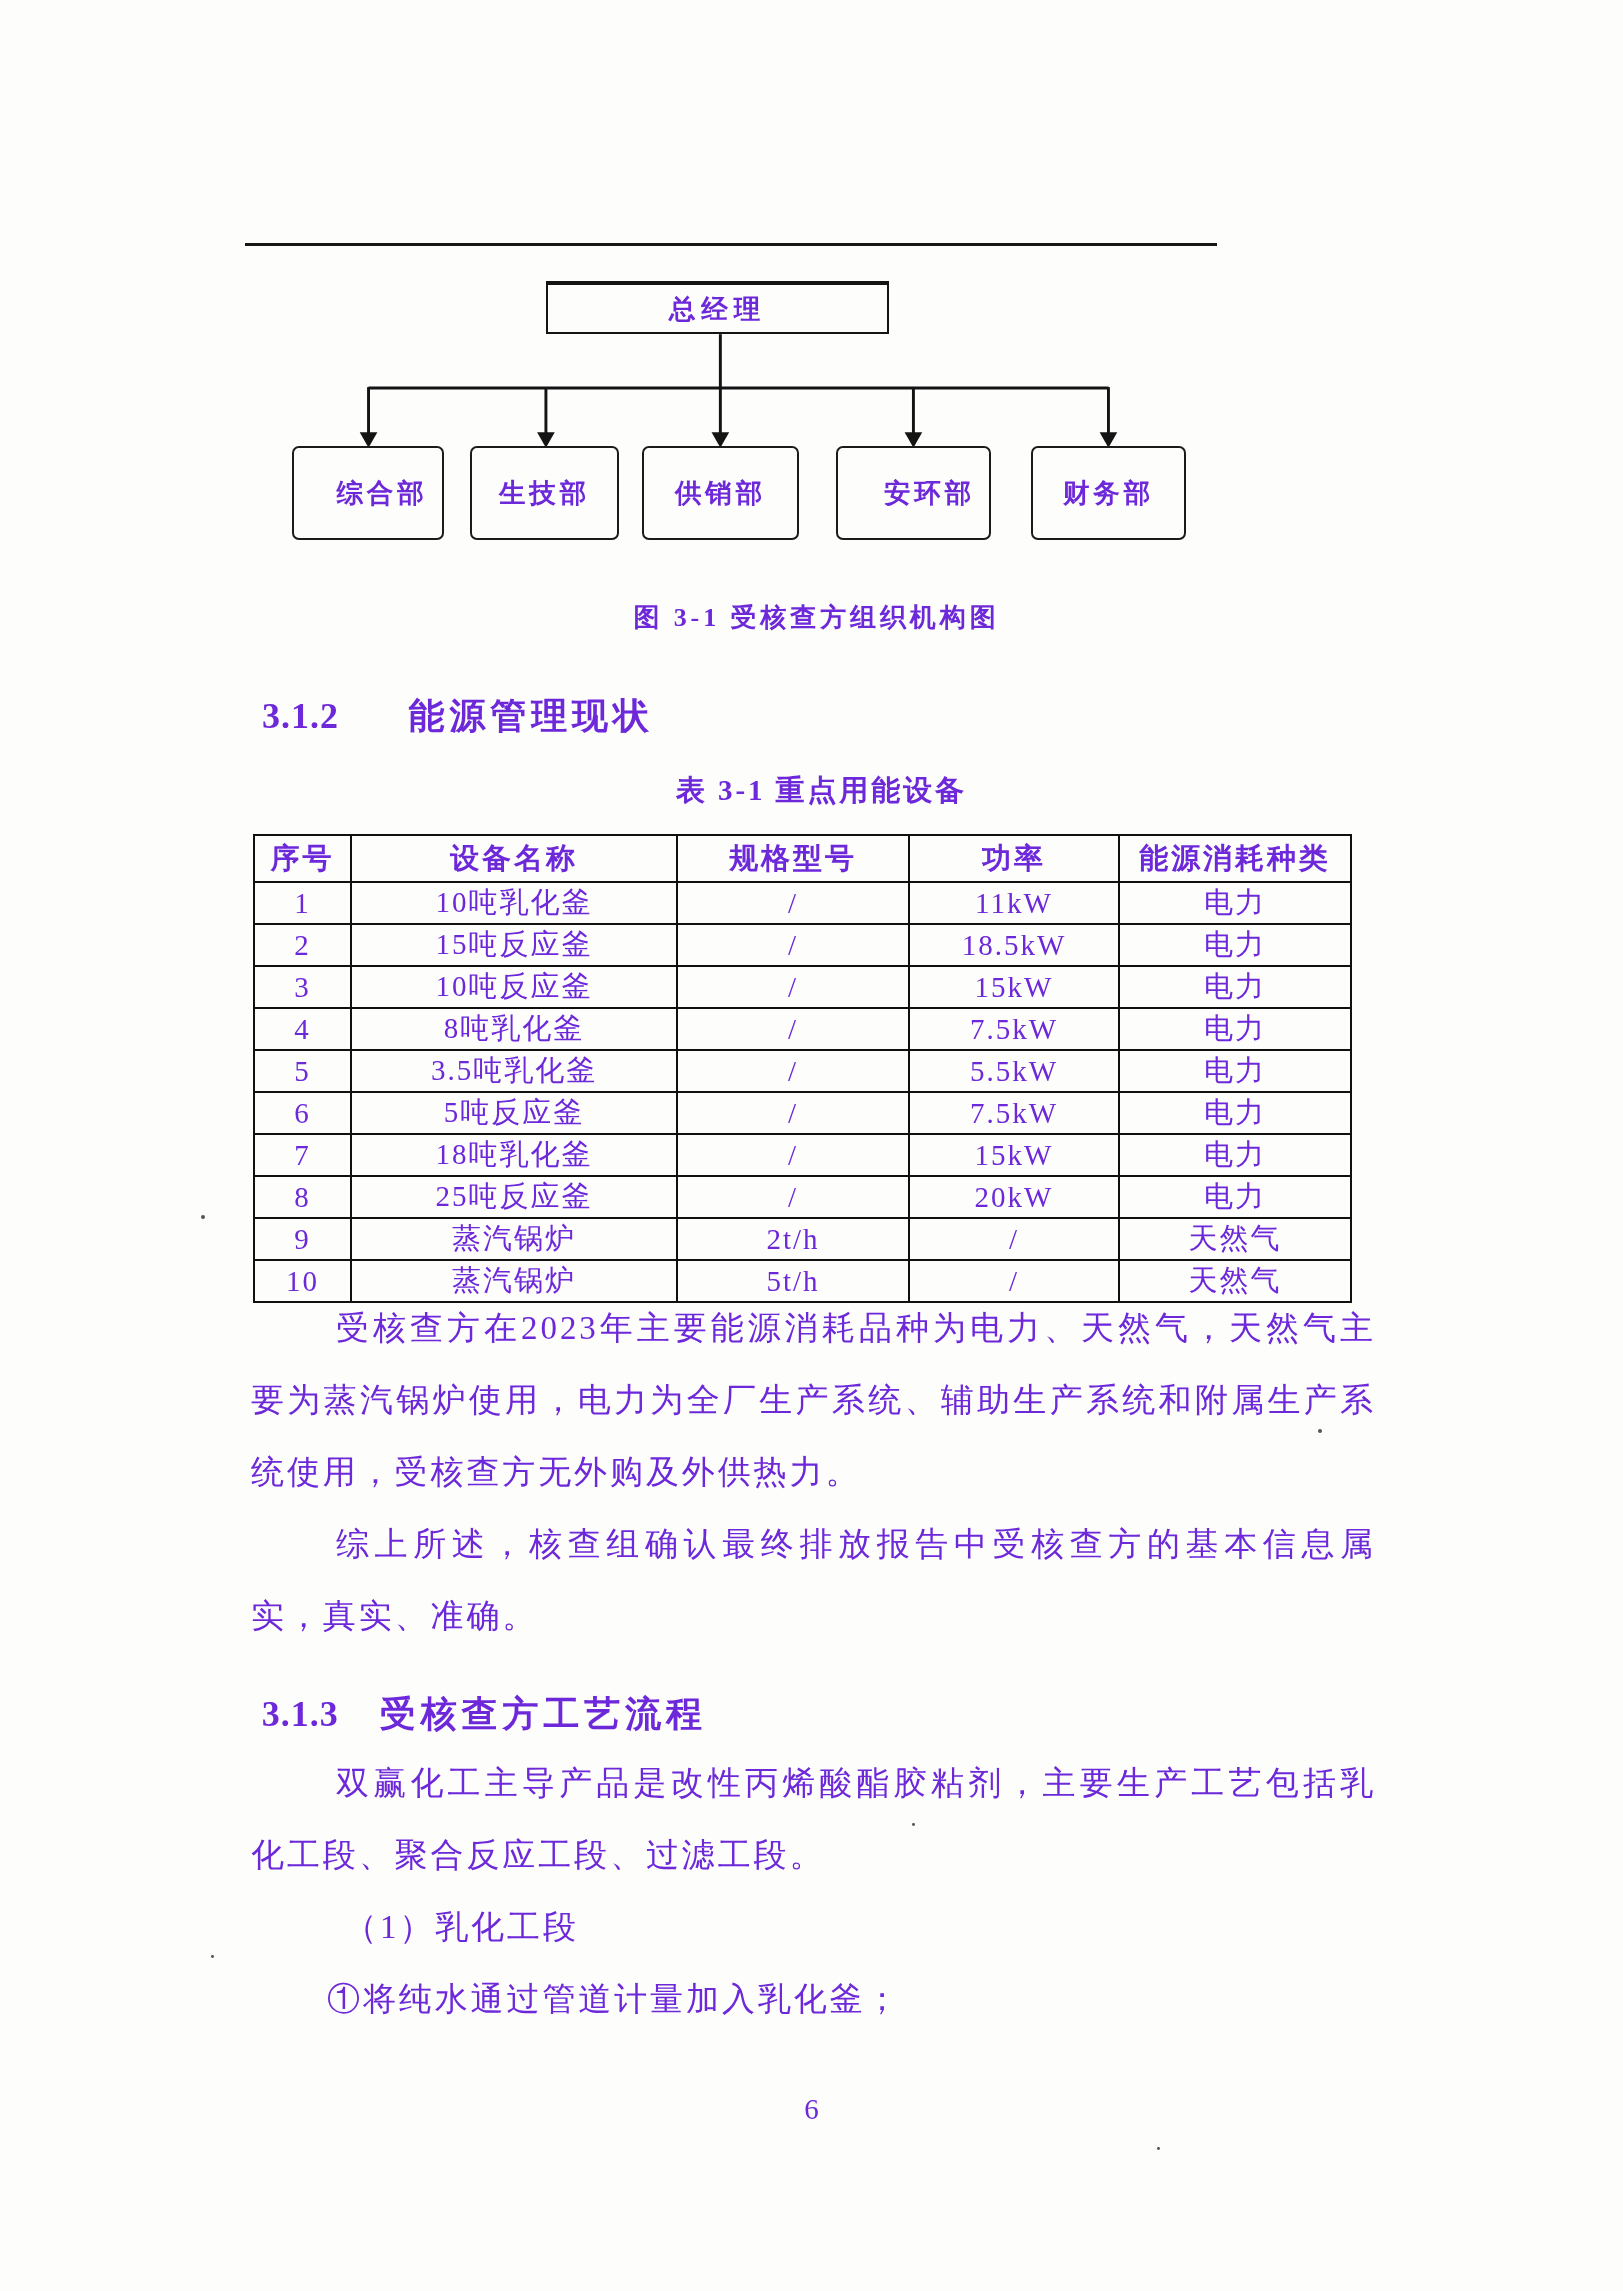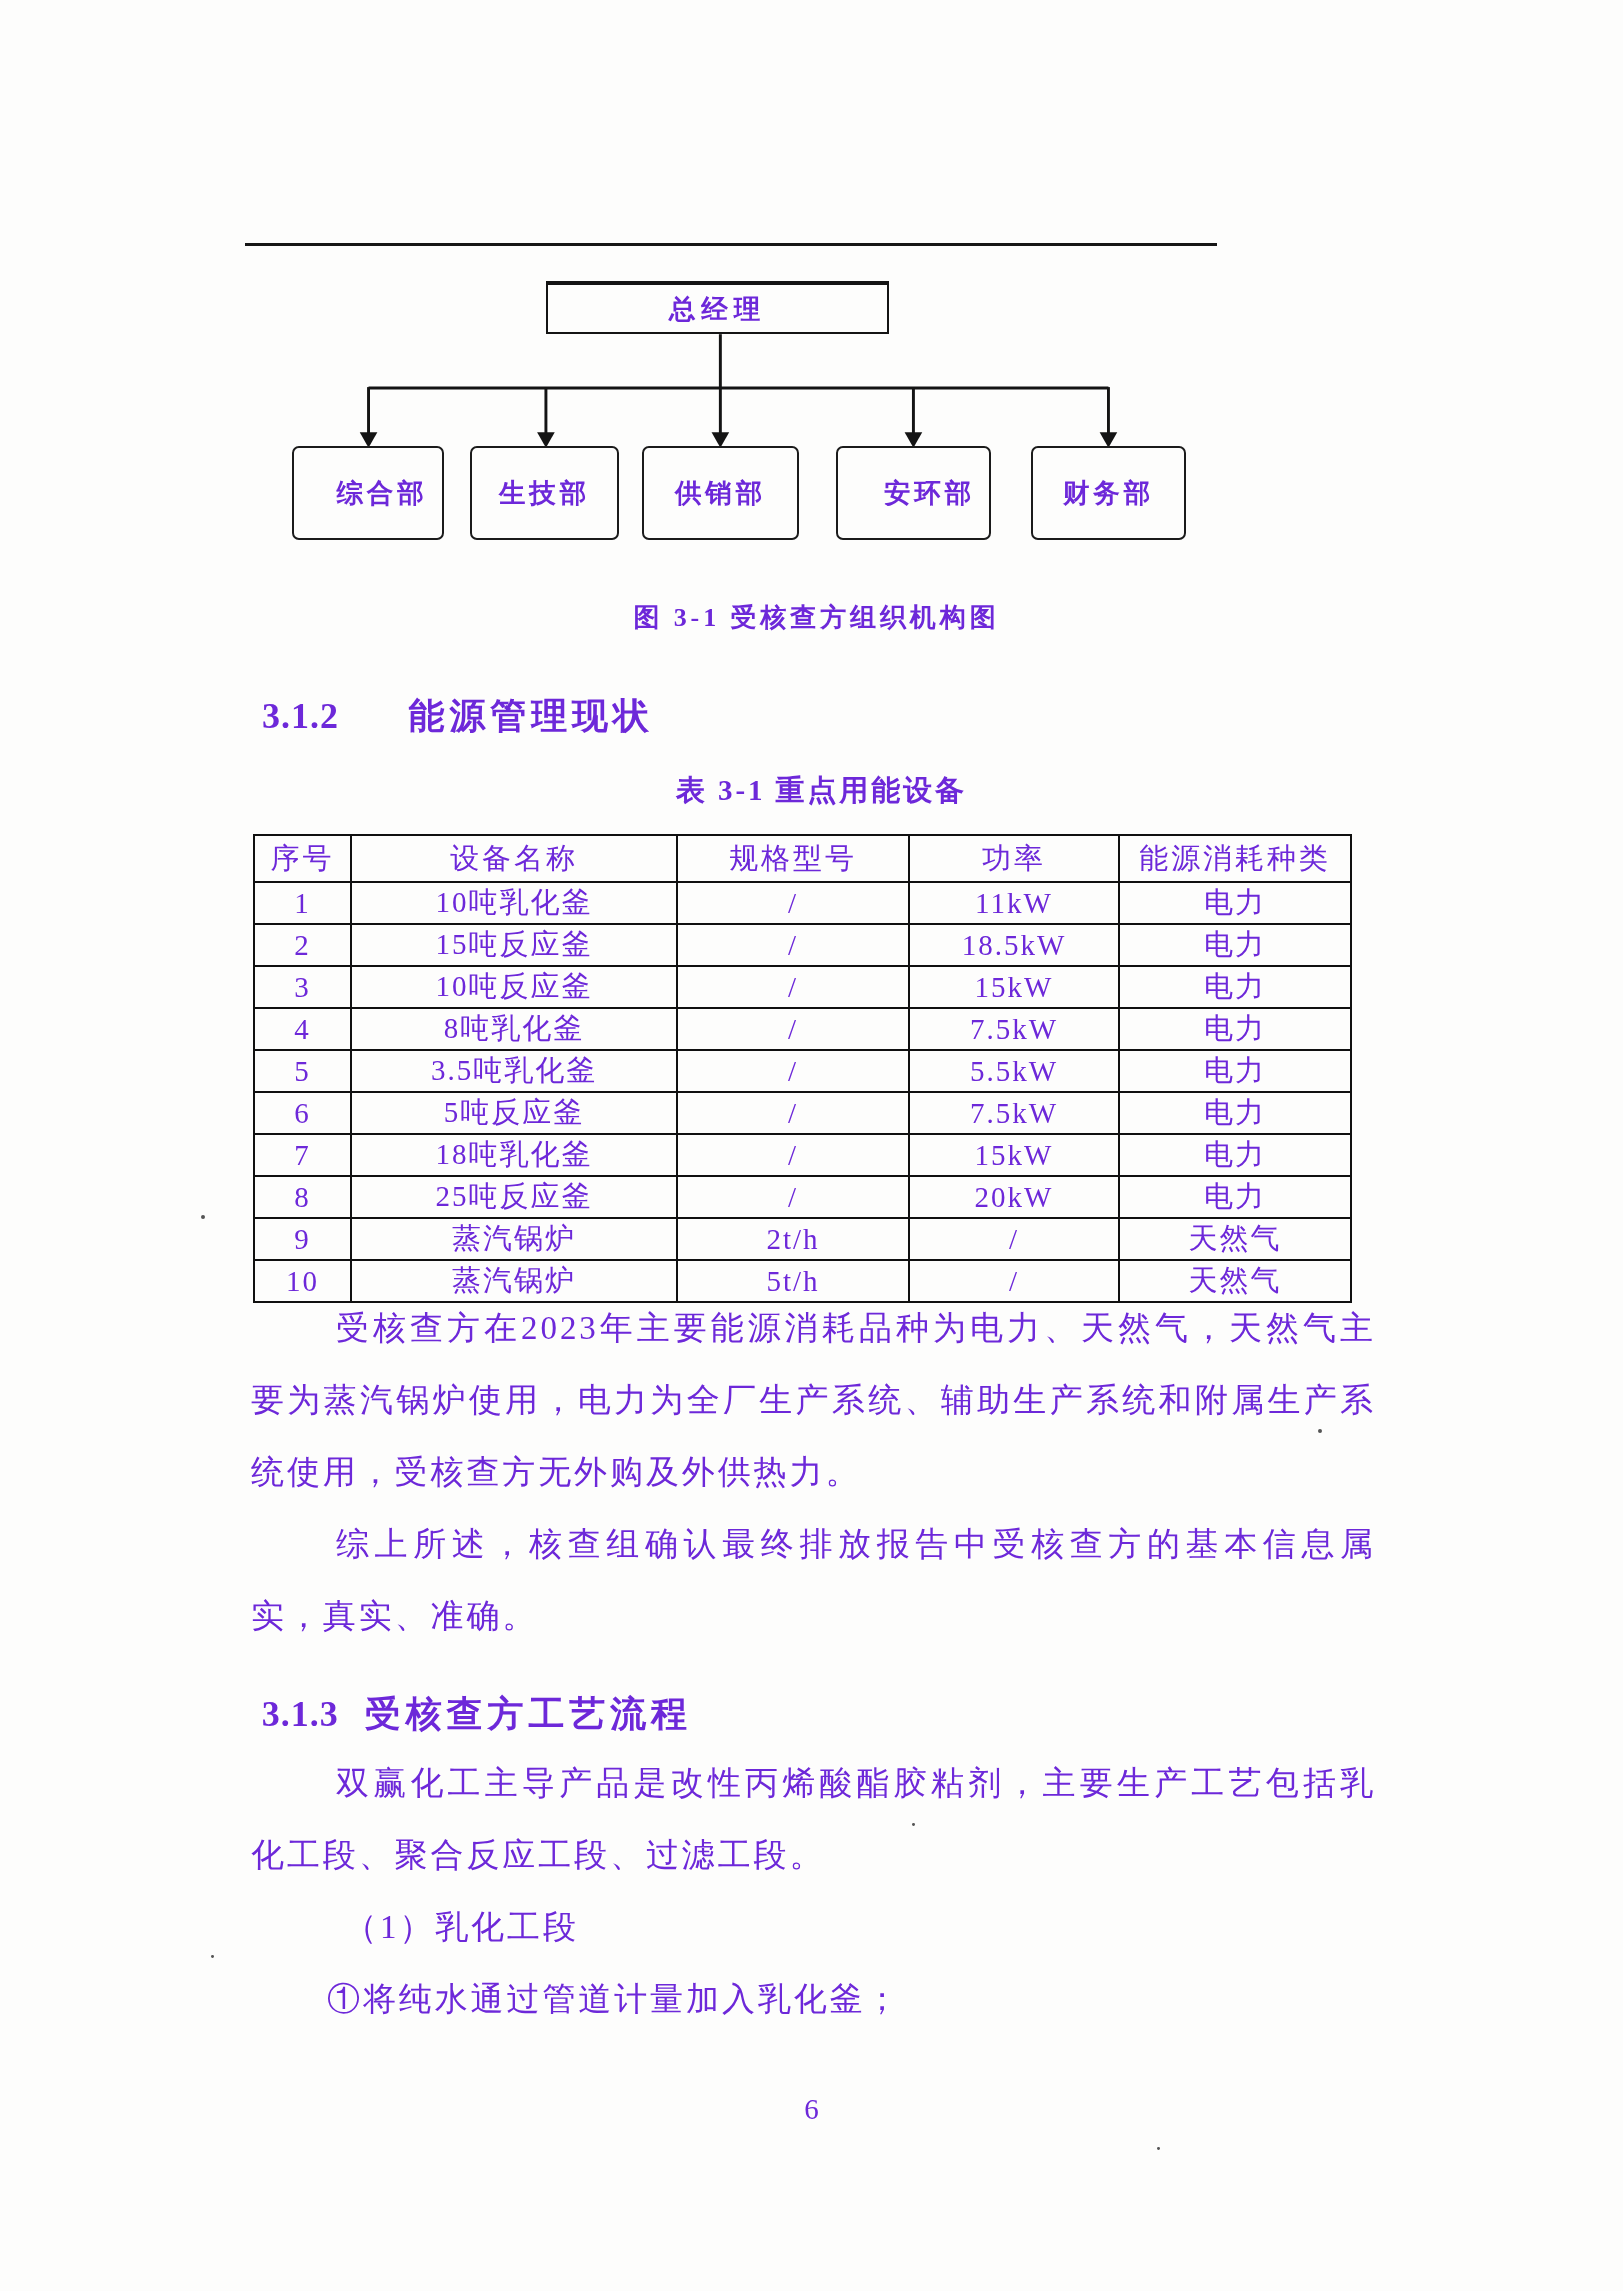--- a/index.html
+++ b/index.html
@@ -52,35 +52,35 @@
     position:absolute;left:253px;top:834px;
     width:1098px;border-collapse:collapse;table-layout:fixed;
     font-size:29px;
   }
   table.equip th,table.equip td{
     border:2px solid #101010;
     border-top-width:2.9px;border-bottom-width:2.9px;
     text-align:center;vertical-align:middle;
     padding:0;overflow:hidden;white-space:nowrap;
   }
-  table.equip th{height:45px;font-weight:normal;letter-spacing:2.9px;}
+  table.equip th{height:45px;font-weight:bold;letter-spacing:2.9px;}
   table.equip td{height:39px;letter-spacing:2px;}
   col.c0{width:97px;}col.c1{width:326px;}col.c2{width:232px;}col.c3{width:210px;}col.c4{width:232px;}
   
   .bodyflow{
     position:absolute;left:251px;top:1292px;width:1125px;
     font-size:33px;line-height:72px;letter-spacing:2.9px;
   }
   .bodyflow p{margin:0;text-align:justify;}
   .bodyflow p.ind{text-indent:85px;}
   .h313{
     font-size:36px;font-weight:bold;letter-spacing:2px;
     margin:38px 0 7.8px 0;padding-left:10.8px;line-height:49px;
   }
-  .h313 .num{margin-right:26px;letter-spacing:1px;}
+  .h313 .num{margin-right:41px;letter-spacing:1px;}
   .h313 .ttl{letter-spacing:4.9px;}
   .item-line{text-indent:93px;}
   .step-line{text-indent:76px;}
   
   .page-num{
     position:absolute;left:0;top:2093px;width:1623px;
     text-align:center;font-size:29px;
   }
   
   .speck{position:absolute;background:#555;border-radius:50%;}

